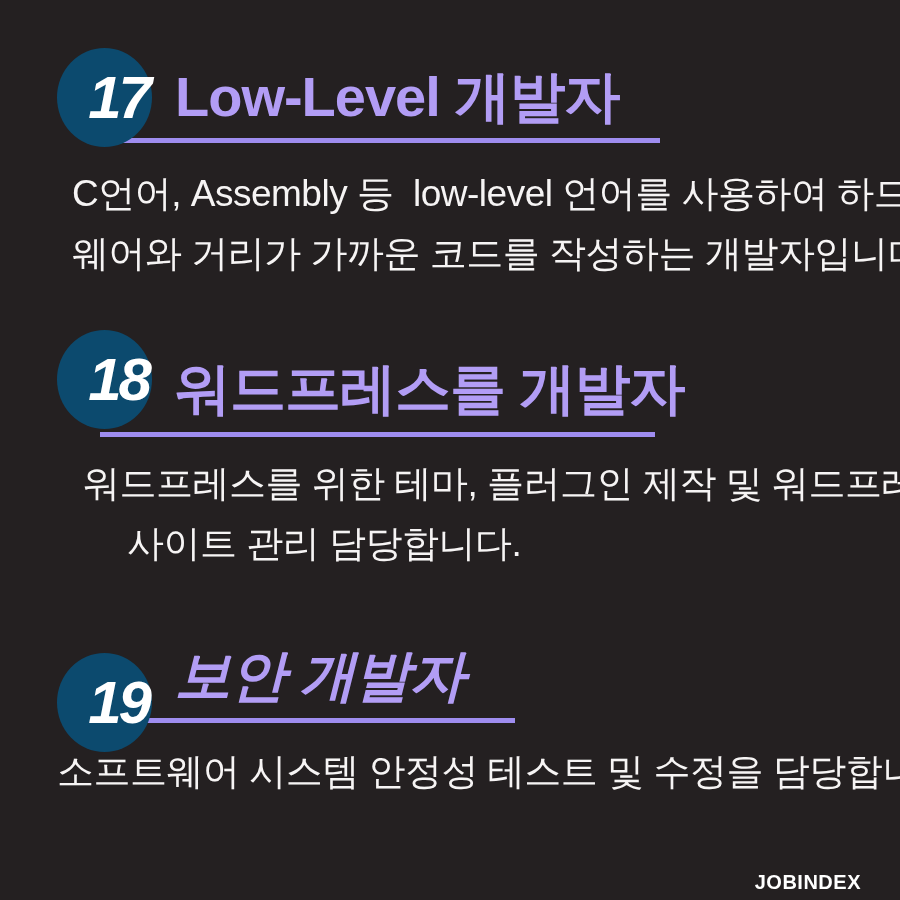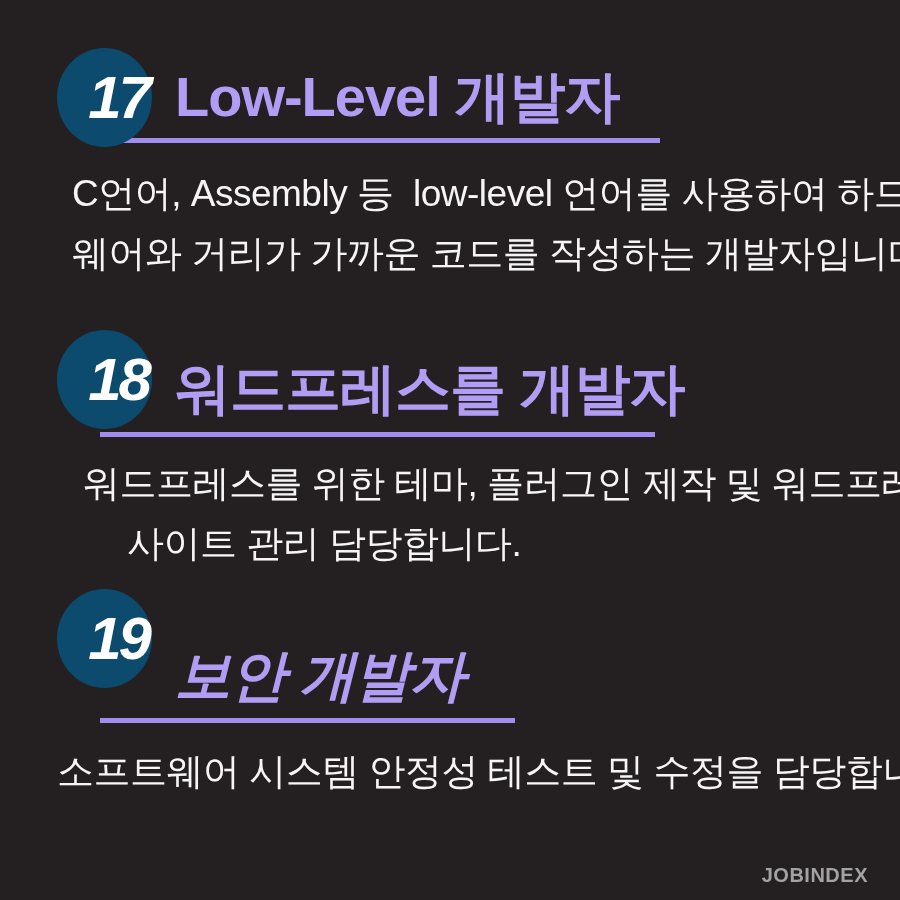--- a/index.html
+++ b/index.html
@@ -66,33 +66,33 @@
   .s17-underline { top: 138px; width: 560px; }
   .s17-line1 { left: 72px; top: 172px; }
   .s17-line2 { left: 72px; top: 232px; }
 
   .s18-badge { top: 330px; }
   .s18-title { top: 355px; }
   .s18-underline { top: 432px; width: 555px; }
   .s18-line1 { left: 83px; top: 462px; }
   .s18-line2 { left: 83px; top: 522px; margin-left: 44px; }
 
-  .s19-badge { top: 589px; }
+  .s19-badge { top: 653px; }
   .s19-title { top: 642px; font-style: italic; }
   .s19-underline { top: 718px; width: 415px; }
   .s19-line1 { left: 57px; top: 750px; }
 
   .brand {
     position: absolute;
     right: 22px;
     top: 854px;
-    margin: 10px;
+    margin: 17px;
     font-size: 20px;
     font-weight: 700;
-    color: #a3a3a3;
+    color: #ffffff;
     letter-spacing: 0.5px;
   }
 </style>
 </head>
 <body>
 
 <div class="canvas">
 
   <div>
     <div class="underline s17-underline"></div>

